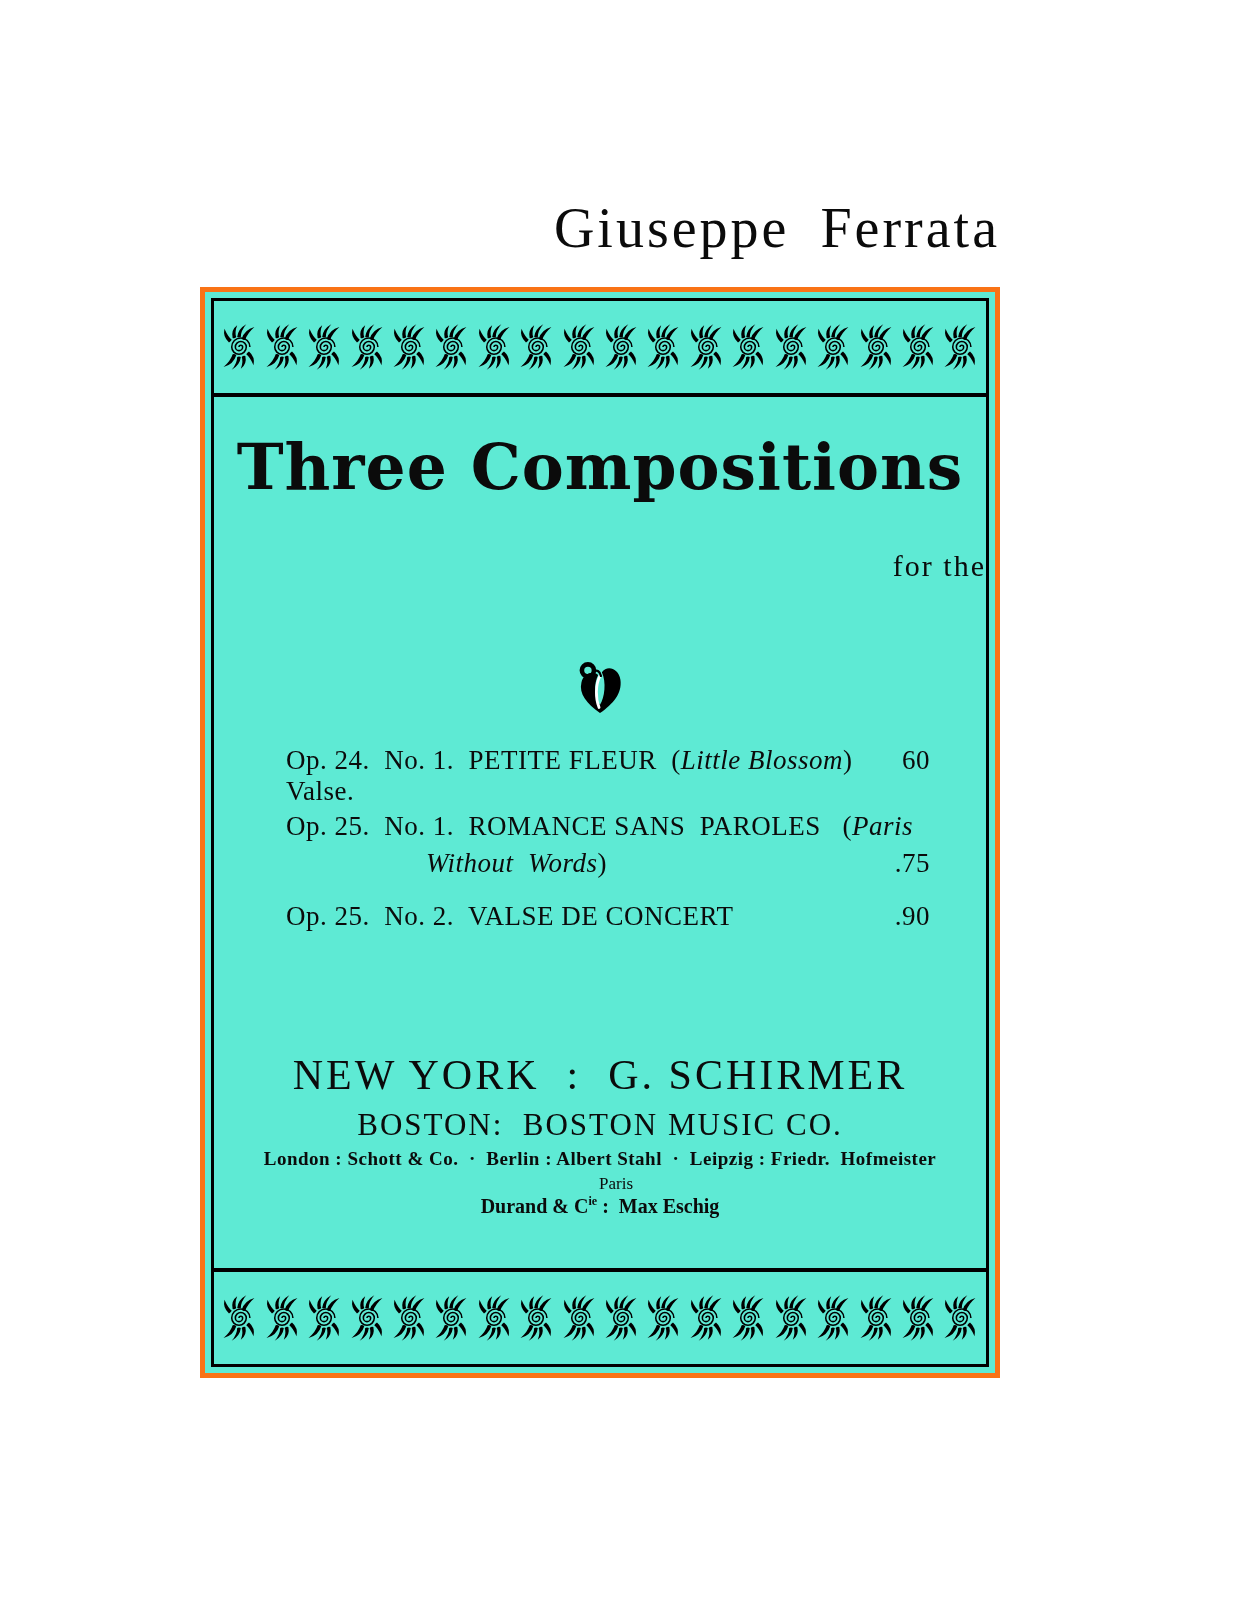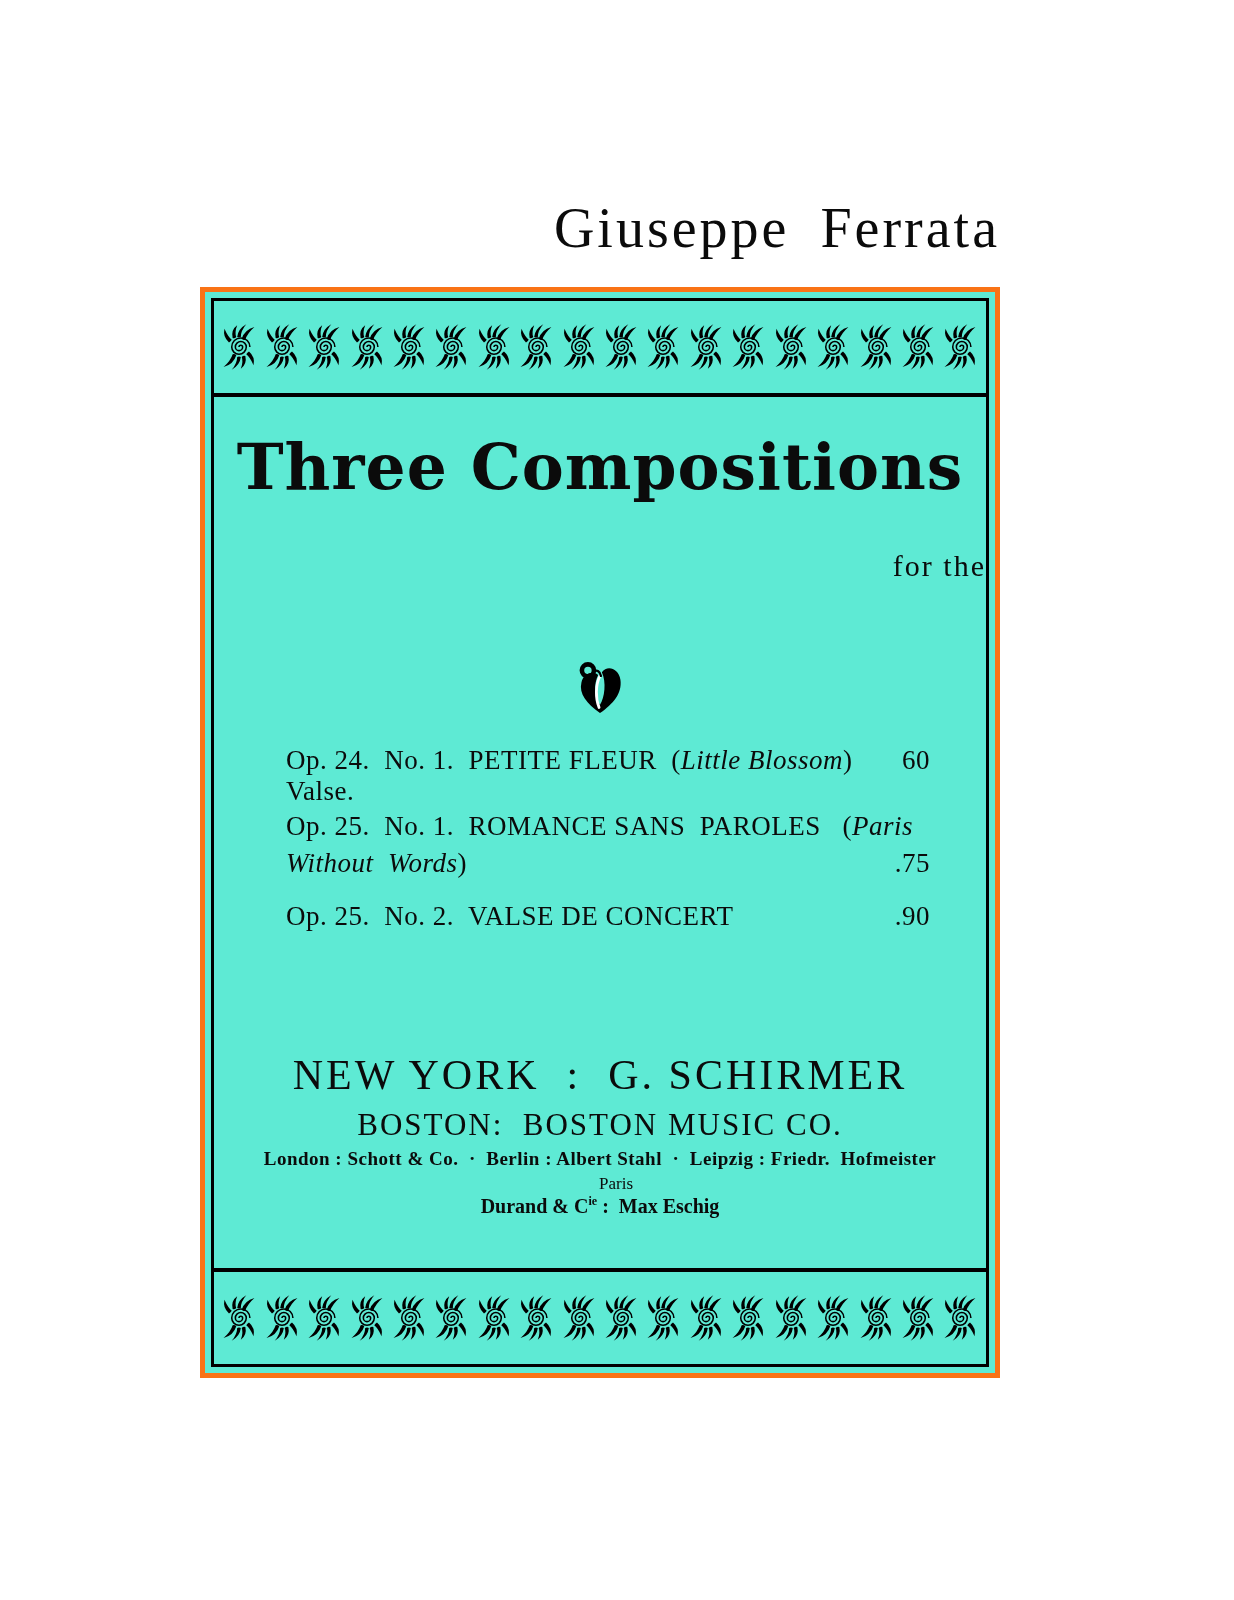--- a/index.html
+++ b/index.html
@@ -46,21 +46,21 @@
 
   .works {
     position:absolute; left:72px; right:56px; top:348px; font-size:27px;
     letter-spacing:0.5px;
   }
   .work-row { position:absolute; left:0; right:0; display:flex; justify-content:space-between; white-space:pre-wrap; }
   .work-row .wmain { white-space:pre-wrap; }
   .w1  { top:0; }
   .w2  { top:66px; }
   .w2b { top:103px; }
-  .w2b .wmain { }
+  .w2b .wmain { margin-left:140px; }
   .w3  { top:156px; }
   .price { white-space:pre; }
 
   .pub { position:absolute; left:0; width:100%; text-align:center; white-space:pre-wrap; }
   .pub1 { top:654px; font-size:42px; letter-spacing:3px; }
   .pub2 { top:710px; font-size:31px; letter-spacing:2px; }
   .pub3 { top:751px; font-size:19px; font-weight:bold; letter-spacing:0.5px; }
   .pub4 { top:777px; font-size:17px; font-weight:normal;padding-left:16px; }
   .pub5 { top:797px; font-size:20px; font-weight:bold; }
   .pub5 sup { font-size:12px;text-align:right; }

